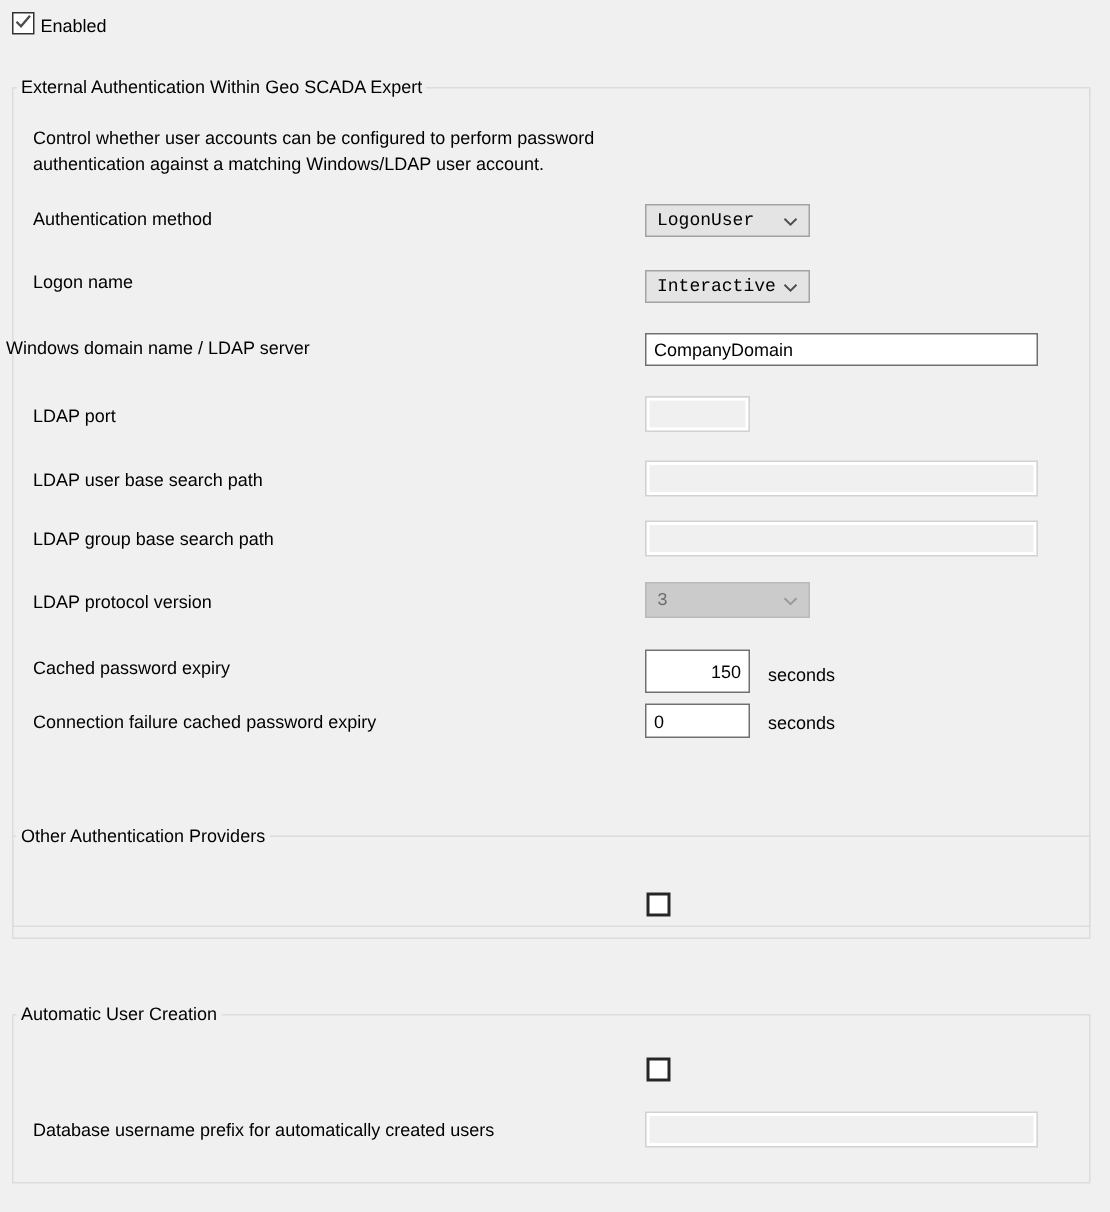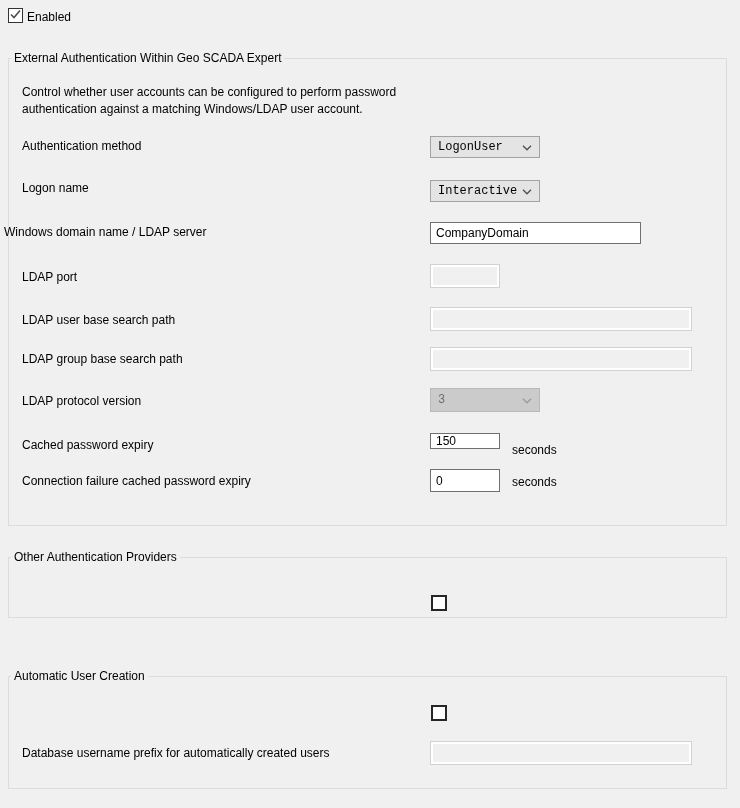--- a/index.html
+++ b/index.html
@@ -56,21 +56,21 @@
 
   <div class="cb thin" style="left:8px;top:8px;">
     <span>
       <svg width="13" height="13" viewBox="0 0 13 13">
           <path d="M2 6.5 L5 9.5 L11 2.5" fill="none" stroke="#4f4f4f" stroke-width="1.6"></path>
         </svg>
     </span>
   </div>
   <span class="label" style="left:27px;top:10px;">Enabled</span>
 
-  <div class="groupbox" style="left:8px;top:58px;width:719px;height:468px;">
+  <div class="groupbox" style="left:8px;top:58px;width:719px;height:568px;">
     <span class="legend">External Authentication Within Geo SCADA Expert</span>
   </div>
 
   <span class="label" style="left:22px;top:85px;">Control whether user accounts can be configured to perform password</span>
   <span class="label" style="left:22px;top:102px;">authentication against a matching Windows/LDAP user account.</span>
 
   <span class="label" style="left:22px;top:139px;">Authentication method</span>
   <div class="combo" style="left:430px;top:136px;">
     <span class="combo-text">LogonUser</span>
     <span>
@@ -84,21 +84,21 @@
   <div class="combo" style="left:430px;top:180px;">
     <span class="combo-text">Interactive</span>
     <span>
       <svg width="10" height="6" viewBox="0 0 10 6">
           <path d="M1 0.8 L5 4.8 L9 0.8" fill="none" stroke="#4d4d4d" stroke-width="1.3"></path>
         </svg>
     </span>
   </div>
 
   <span class="label" style="left:4px;top:225px;">Windows domain name / LDAP server</span>
-  <input class="tb" style="left: 430px; top: 222px; width: 211px;" value="CompanyDomain">
+  <input class="tb" style="left: 430px; top: 222px; width: 262px;" value="CompanyDomain">
 
   <span class="label" style="left:22px;top:270px;">LDAP port</span>
   <input class="tb disabled" disabled="" style="left: 430px; top: 264px; width: 70px;" value="">
 
   <span class="label" style="left:22px;top:313px;">LDAP user base search path</span>
   <input class="tb disabled" disabled="" style="left: 430px; top: 307px; width: 262px;" value="">
 
   <span class="label" style="left:22px;top:352px;">LDAP group base search path</span>
   <input class="tb disabled" disabled="" style="left: 430px; top: 347px; width: 262px;" value="">
 
@@ -106,21 +106,21 @@
   <div class="combo disabled" style="left:430px;top:388px;height:24px;">
     <span class="combo-text">3</span>
     <span>
       <svg width="10" height="6" viewBox="0 0 10 6">
           <path d="M1 0.8 L5 4.8 L9 0.8" fill="none" stroke="#4d4d4d" stroke-width="1.3"></path>
         </svg>
     </span>
   </div>
 
   <span class="label" style="left:22px;top:438px;">Cached password expiry</span>
-  <input class="tb" style="left: 430px; top: 433px; width: 70px; height: 16px;" value="150">
+  <input class="tb" style="left: 430px; top: 433px; width: 70px; height: 29px; text-align: right;" value="150">
   <span class="label" style="left:512px;top:443px;">seconds</span>
 
   <span class="label" style="left:22px;top:474px;">Connection failure cached password expiry</span>
   <input class="tb" style="left: 430px; top: 469px; width: 70px; height: 23px;" value="0">
   <span class="label" style="left:512px;top:475px;">seconds</span>
 
   <div class="groupbox" style="left:8px;top:557px;width:719px;height:61px;">
     <span class="legend">Other Authentication Providers</span>
   </div>
   <div class="cb thick" style="left:431px;top:595px;"></div>

